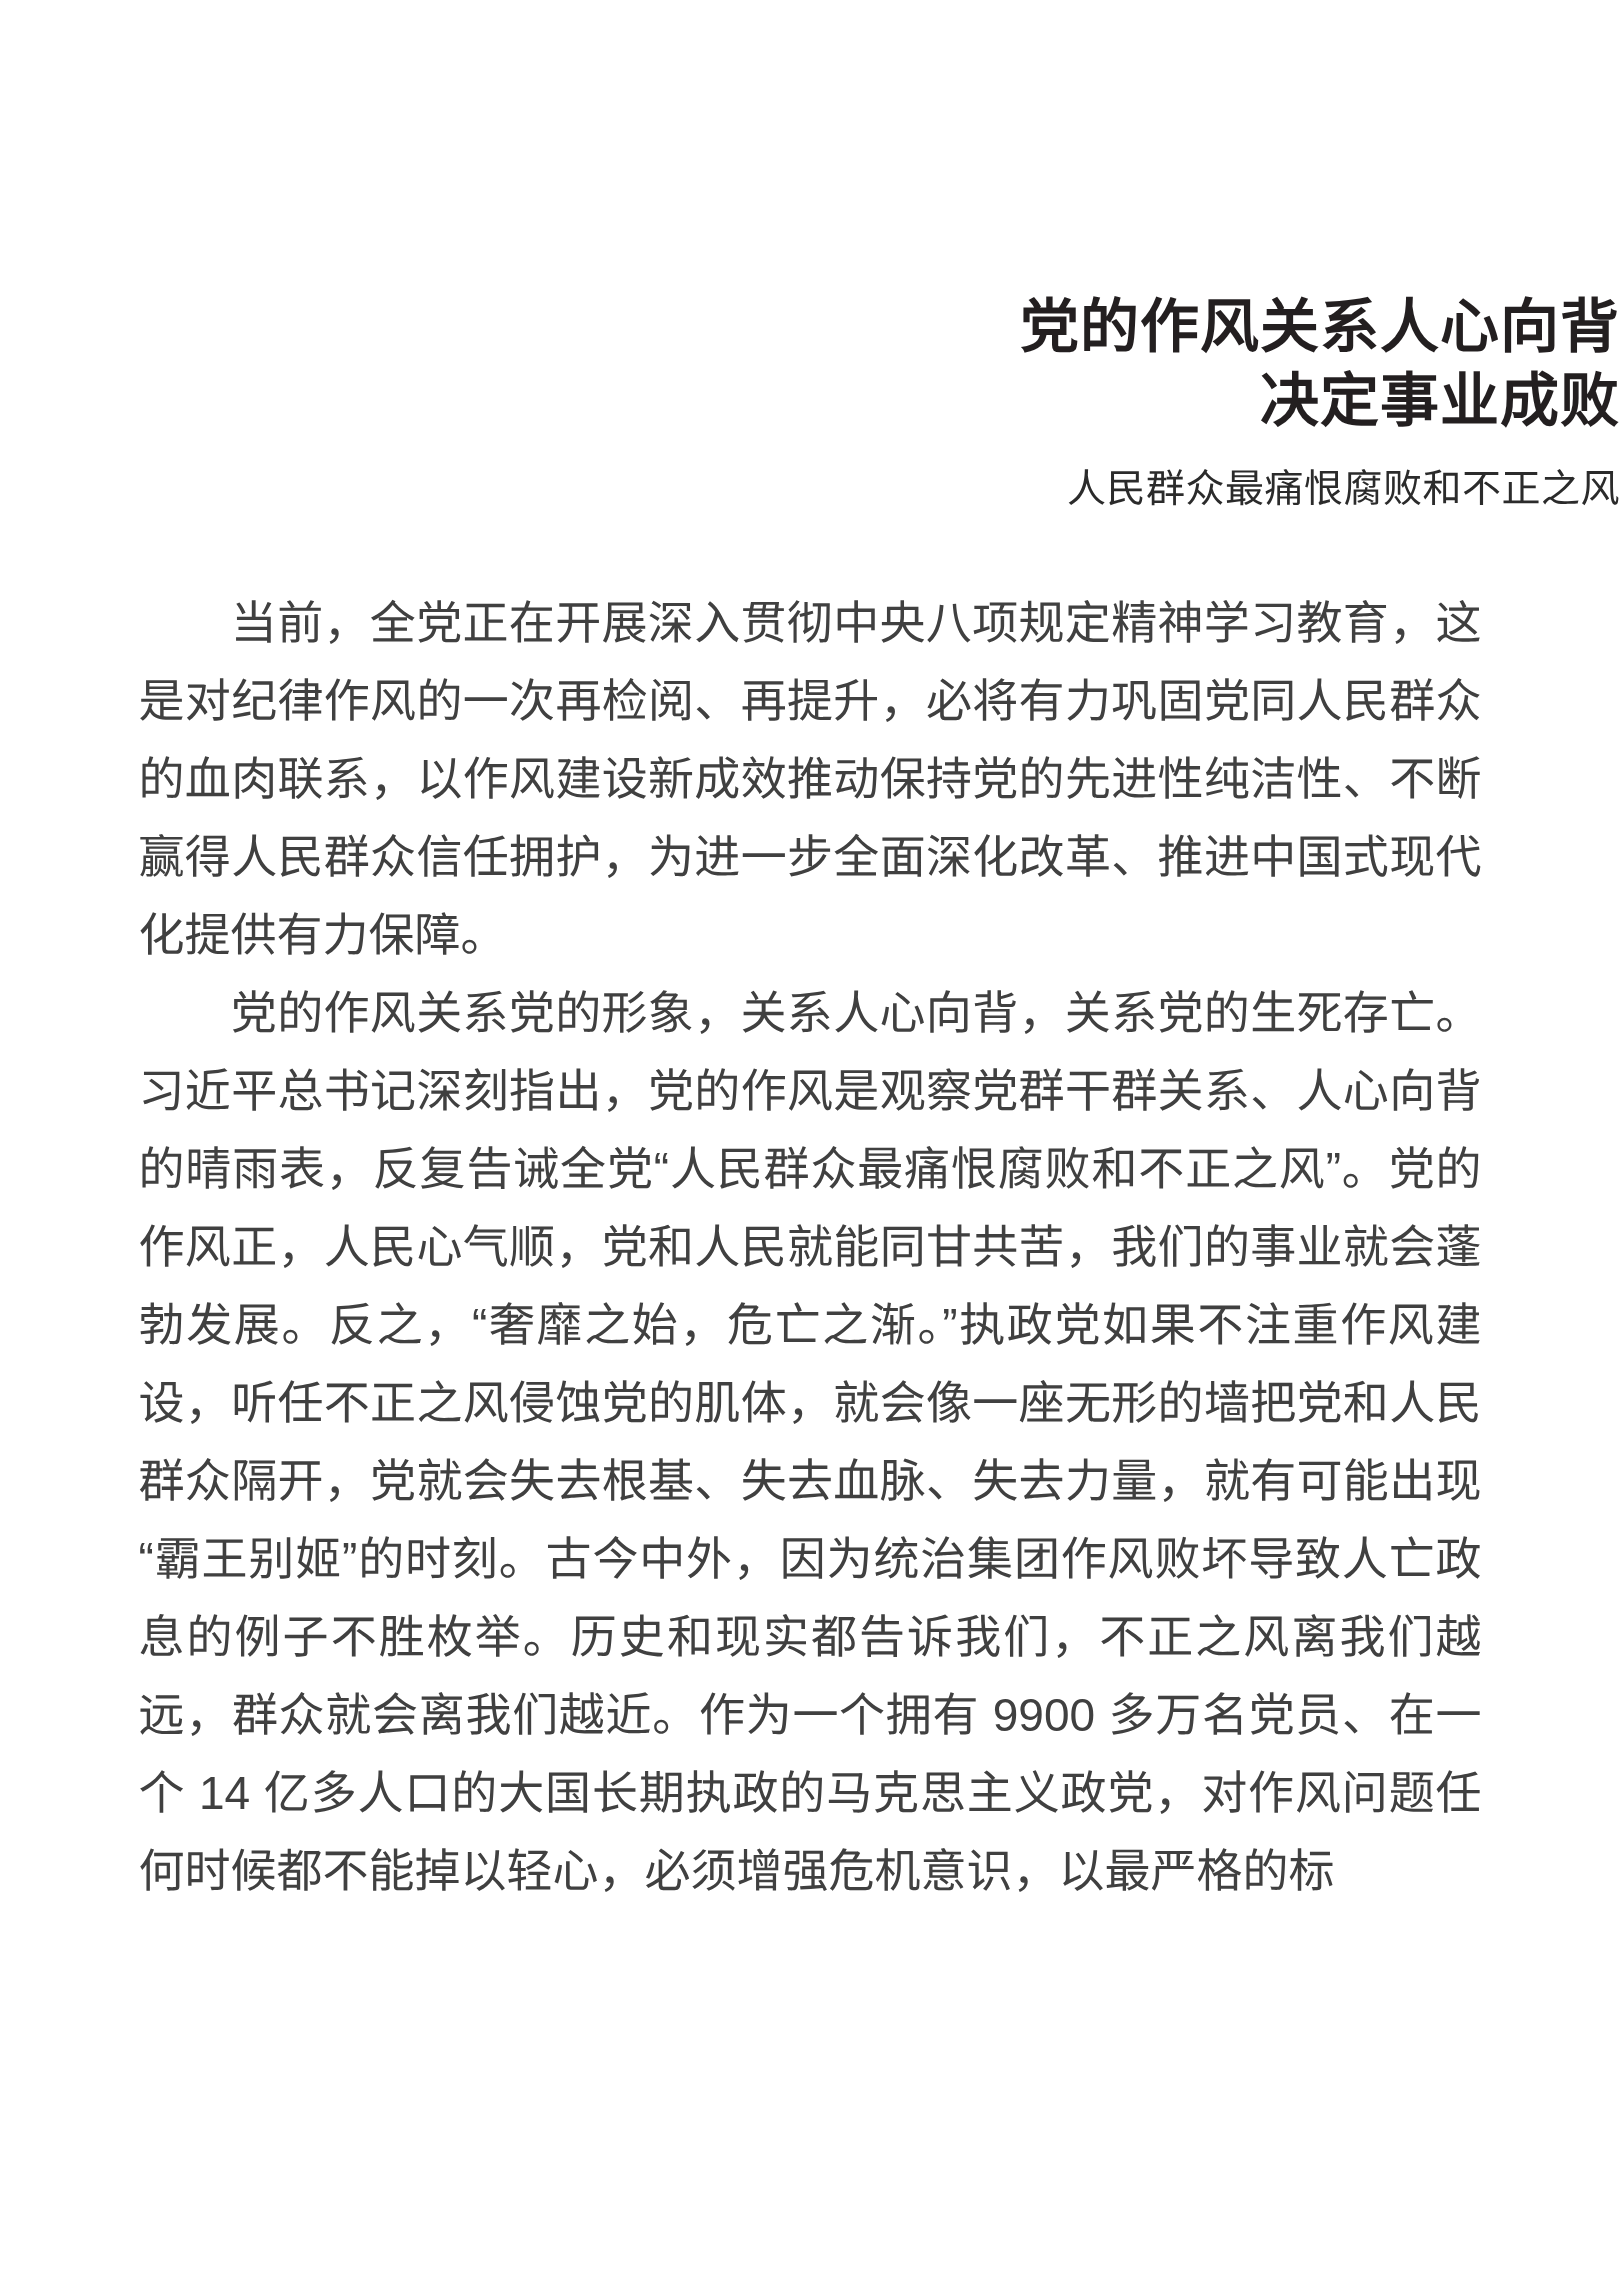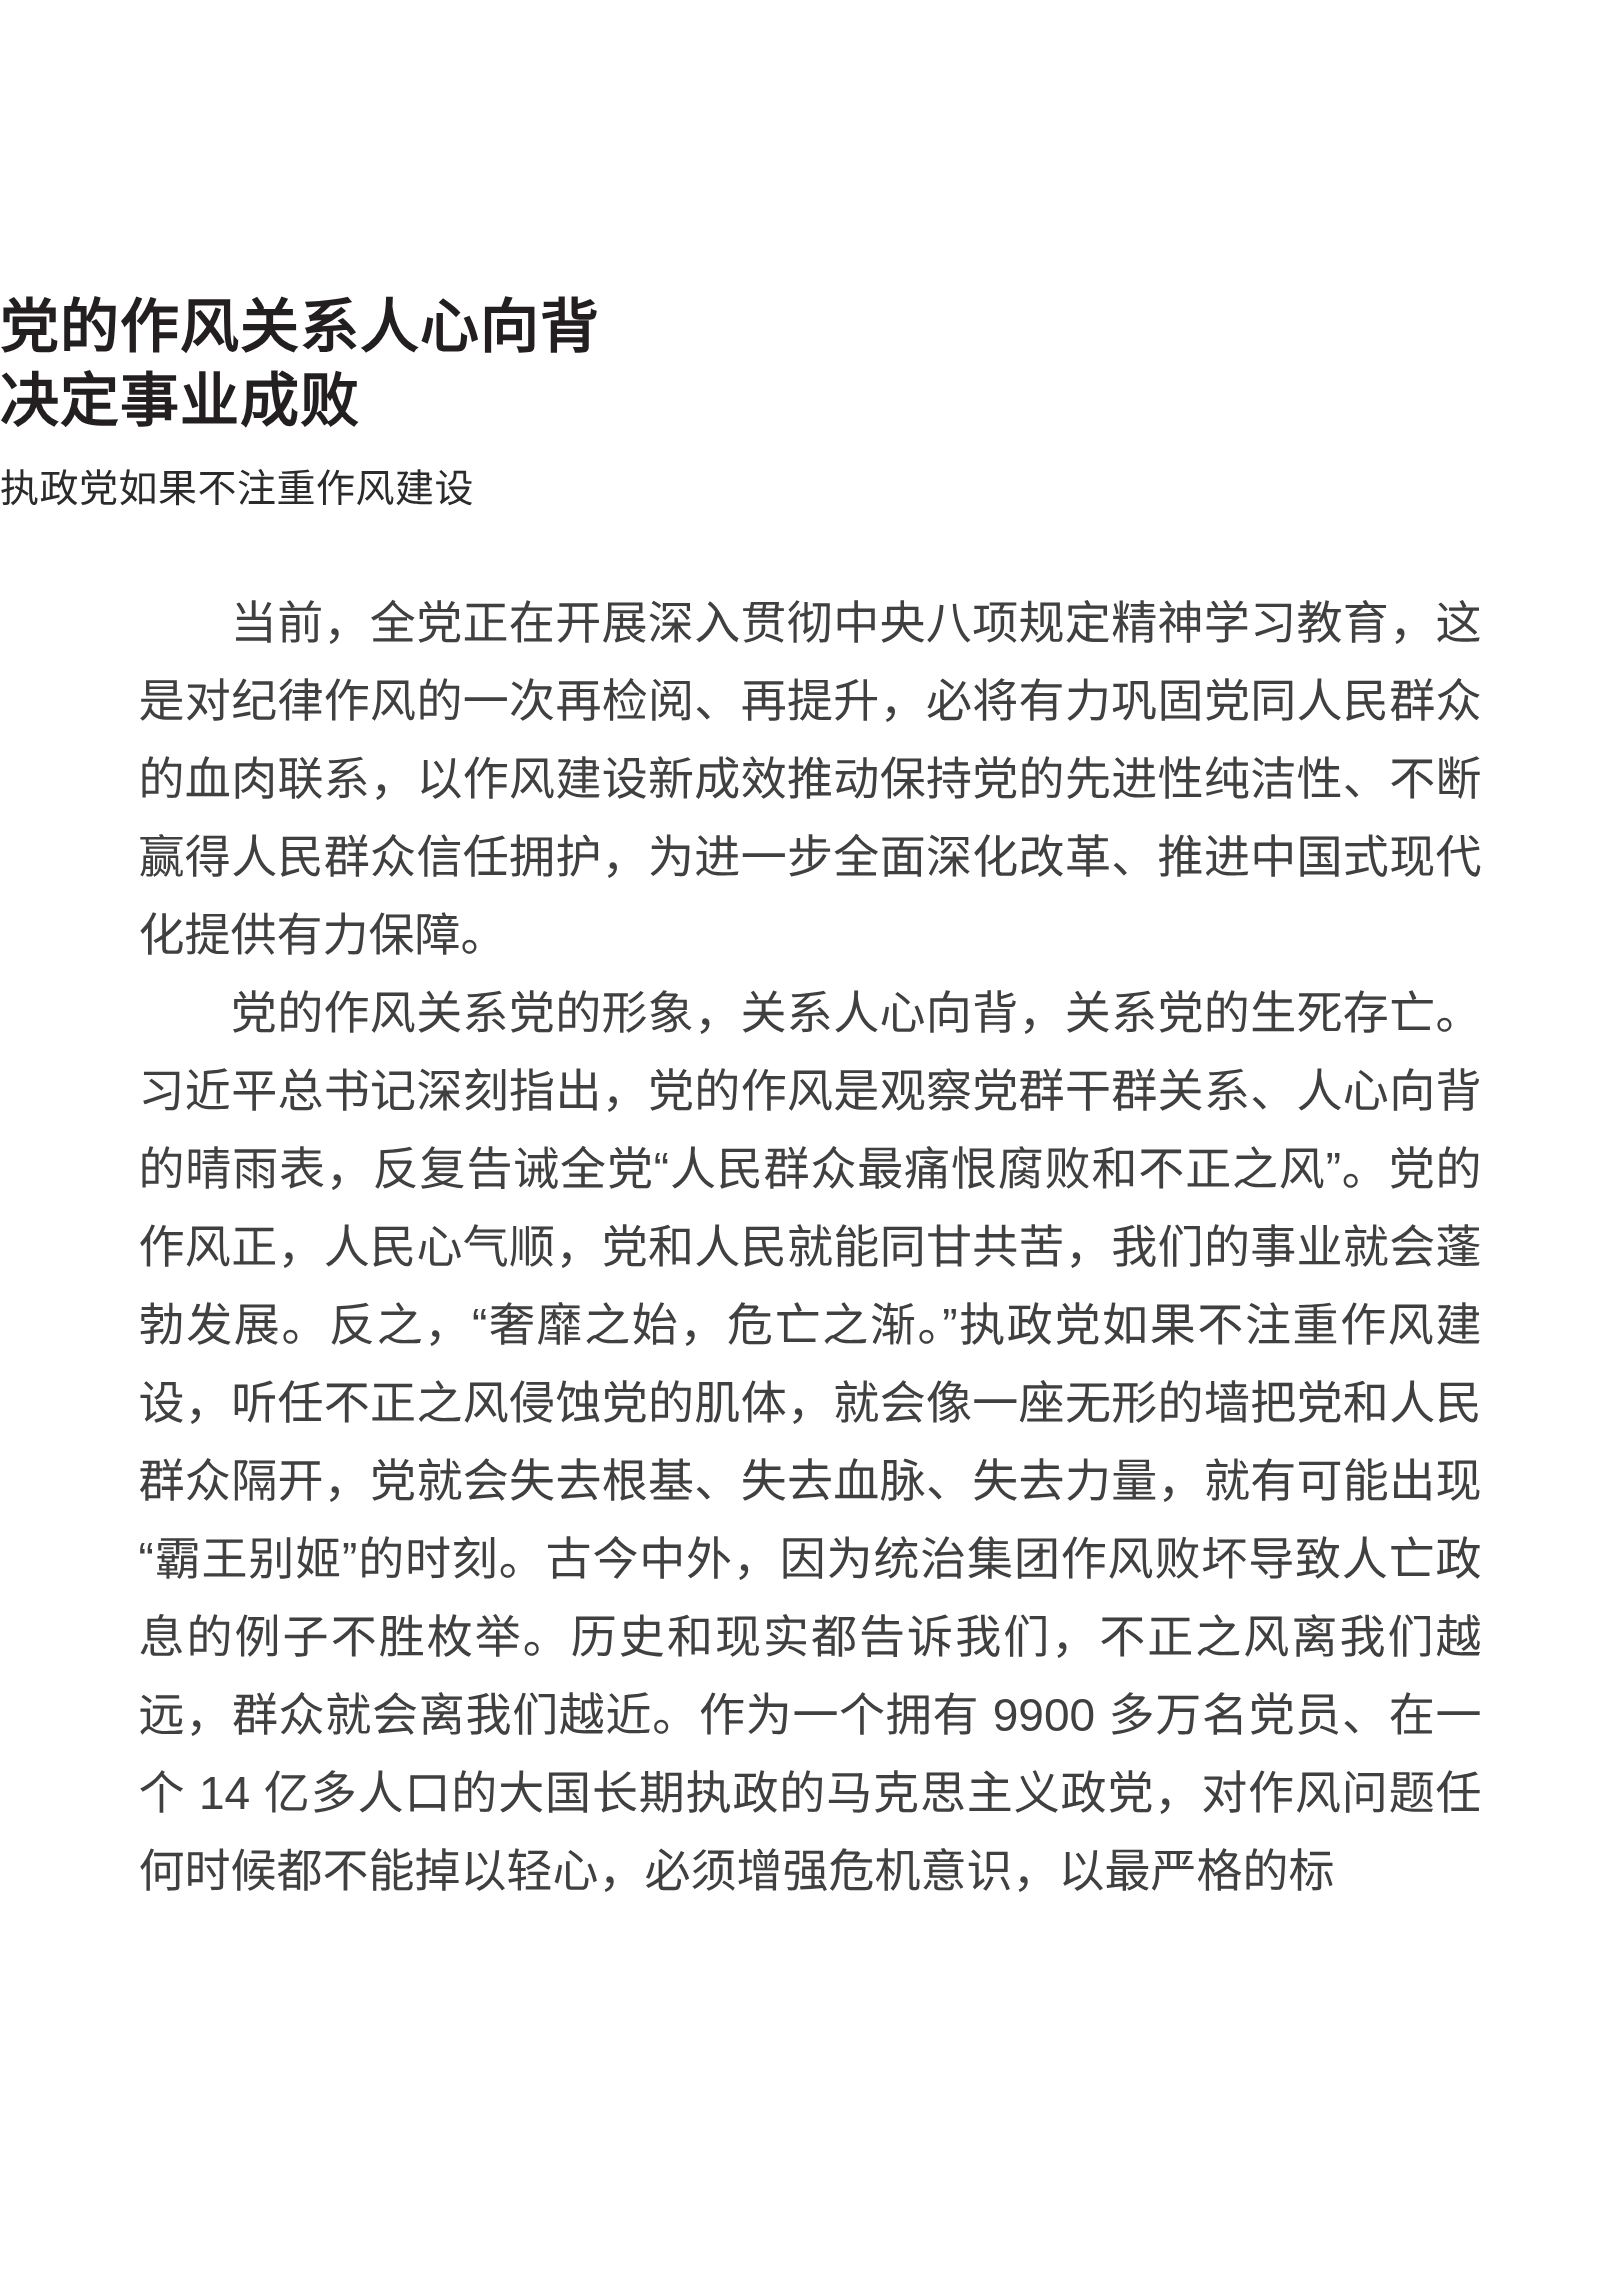--- a/index.html
+++ b/index.html
@@ -21,21 +21,21 @@
     width: 1620px;
     height: 2293px;
     padding: 0;
     background: #ffffff;
     position: relative;
   }
 
   
   .title-block {
     padding-top: 290px;
-    text-align: left;
+    text-align: right;
   }
   .doc-title-line {
     font-size: 59px;
     line-height: 74px;
     font-weight: 700;
     letter-spacing: 1px;
     color: #231f20;
     font-family: "Liberation Sans", "DejaVu Sans", sans-serif;
   }
   .doc-subtitle {
@@ -76,21 +76,21 @@
   }
 </style>
 </head>
 <body>
 
 <div class="page">
 
   <div class="title-block">
     <div class="doc-title-line">党的作风关系人心向背</div>
     <div class="doc-title-line">决定事业成败</div>
-    <div class="doc-subtitle">执政党如果不注重作风建设</div>
+    <div class="doc-subtitle">人民群众最痛恨腐败和不正之风</div>
   </div>
 
   <div class="body-wrap">
 
     <p class="para">
       <span class="indent"></span><span>当前，全党正在开展深入贯彻中央八项规定精神学习教育，这是对纪律作风的一次再检阅、再提升，必将有力巩固党同人民群众的血肉联系，以作风建设新成效推动保持党的先进性纯洁性、不断赢得人民群众信任拥护，为进一步全面深化改革、推进中国式现代化提供有力保障。</span>
     </p>
 
     <p class="para">
       <span class="indent"></span><span class="lead-bold">党的作风关系党的形象，关系人心向背，关系党的生死存亡。</span><span>习近平总书记深刻指出，党的作风是观察党群干群关系、人心向背的晴雨表，反复告诫全党“人民群众最痛恨腐败和不正之风”。党的作风正，人民心气顺，党和人民就能同甘共苦，我们的事业就会蓬勃发展。反之，“奢靡之始，危亡之渐。”执政党如果不注重作风建设，听任不正之风侵蚀党的肌体，就会像一座无形的墙把党和人民群众隔开，党就会失去根基、失去血脉、失去力量，就有可能出现“霸王别姬”的时刻。古今中外，因为统治集团作风败坏导致人亡政息的例子不胜枚举。历史和现实都告诉我们，不正之风离我们越远，群众就会离我们越近。作为一个拥有 9900 多万名党员、在一个 14 亿多人口的大国长期执政的马克思主义政党，对作风问题任何时候都不能掉以轻心，必须增强危机意识，以最严格的标</span>

